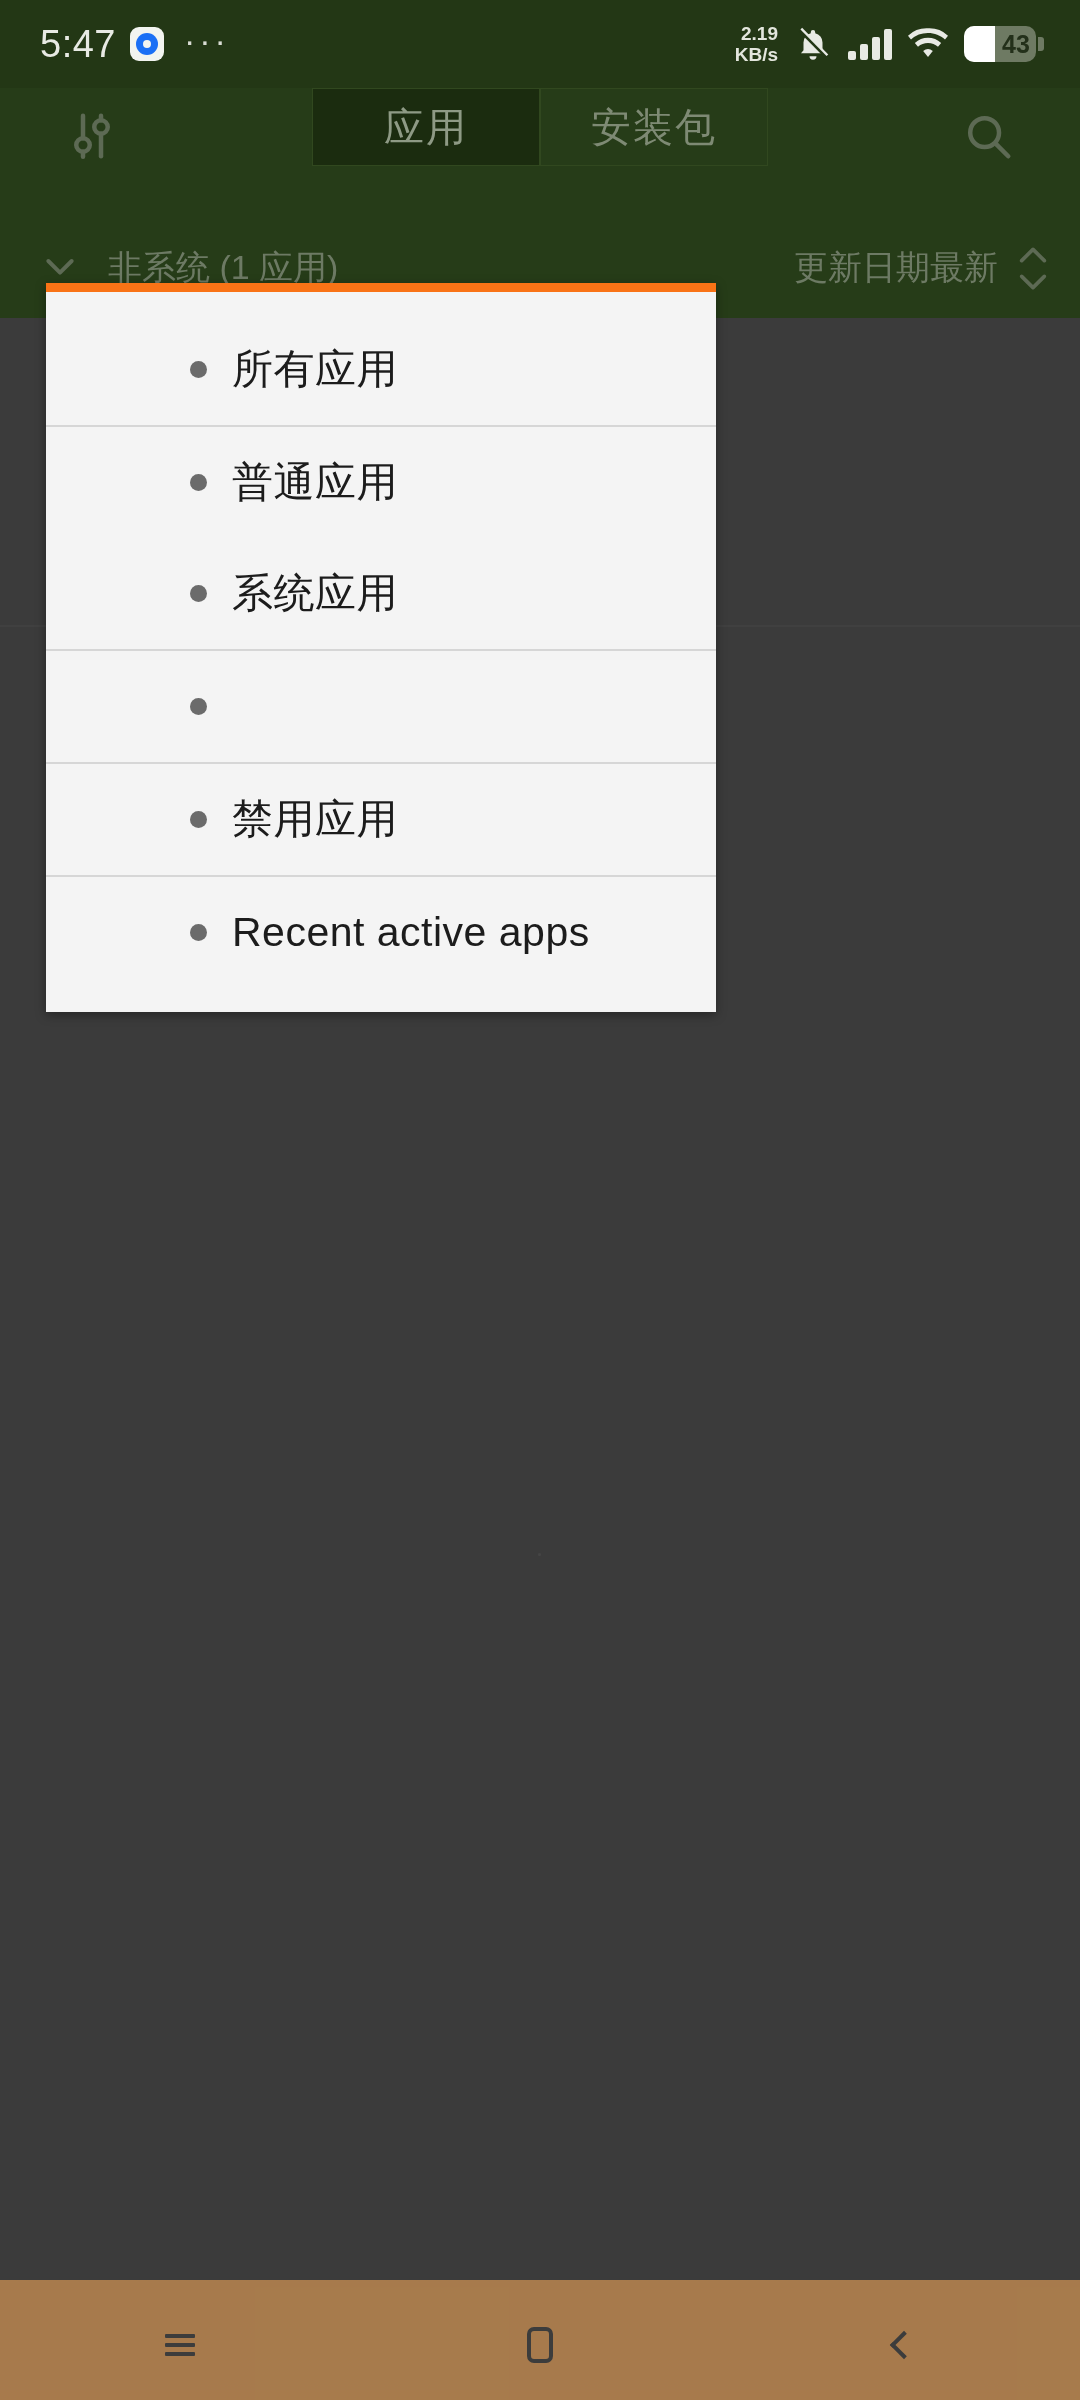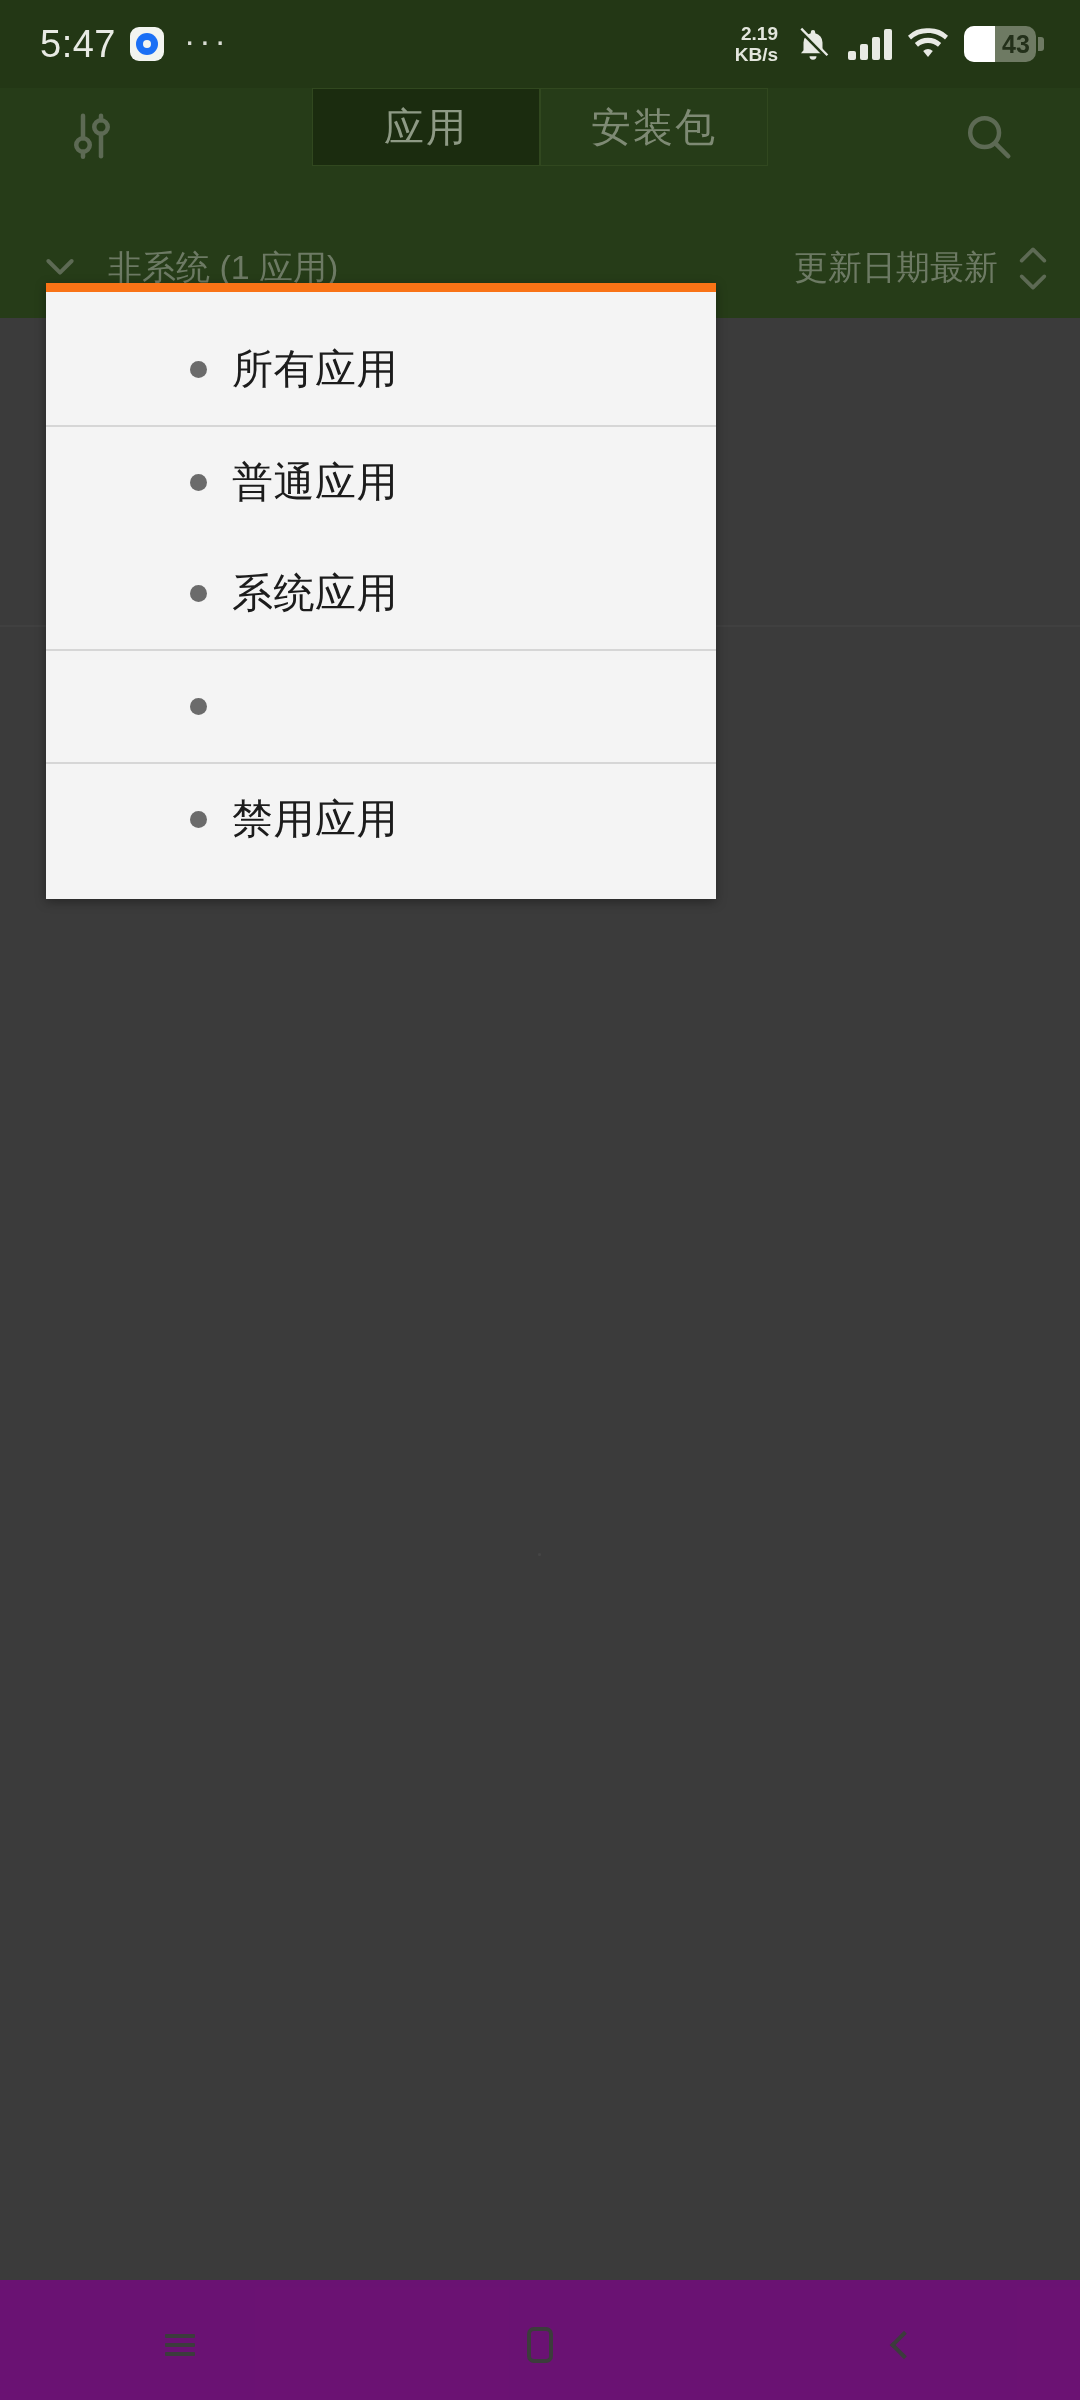--- a/index.html
+++ b/index.html
@@ -7,21 +7,21 @@
     width: 1080px;
     height: 2400px;
     background: #575757;
     font-family: "Liberation Sans", "DejaVu Sans", sans-serif;
     overflow: hidden;
   }
   #screen {
     position: relative;
     width: 1080px;
     height: 2400px;
-    background: #a21caf;
+    background: #fdba74;
   }
 
   
   #status-bar {
     position: absolute;
     top: 0; left: 0;
     width: 1080px;
     height: 88px;
     background: #233715;
     display: flex;
@@ -398,20 +398,26 @@
       </div>
     </div>
 
     <div class="menu-group">
       <div class="menu-item">
         <span class="bullet"></span>
         <span class="mi-label">禁用应用</span>
       </div>
     </div>
 
+    <div class="menu-group">
+      <div class="menu-item">
+        <span class="bullet"></span>
+        <span class="mi-label">Recent active apps</span>
+      </div>
+    </div>
 
     <div class="pad-bottom"></div>
   </div>
 
   <div id="nav-bar">
     <div class="nav-btn">
       <span class="nav-menu-glyph">
           <i></i>
           <i></i>
           <i></i>

